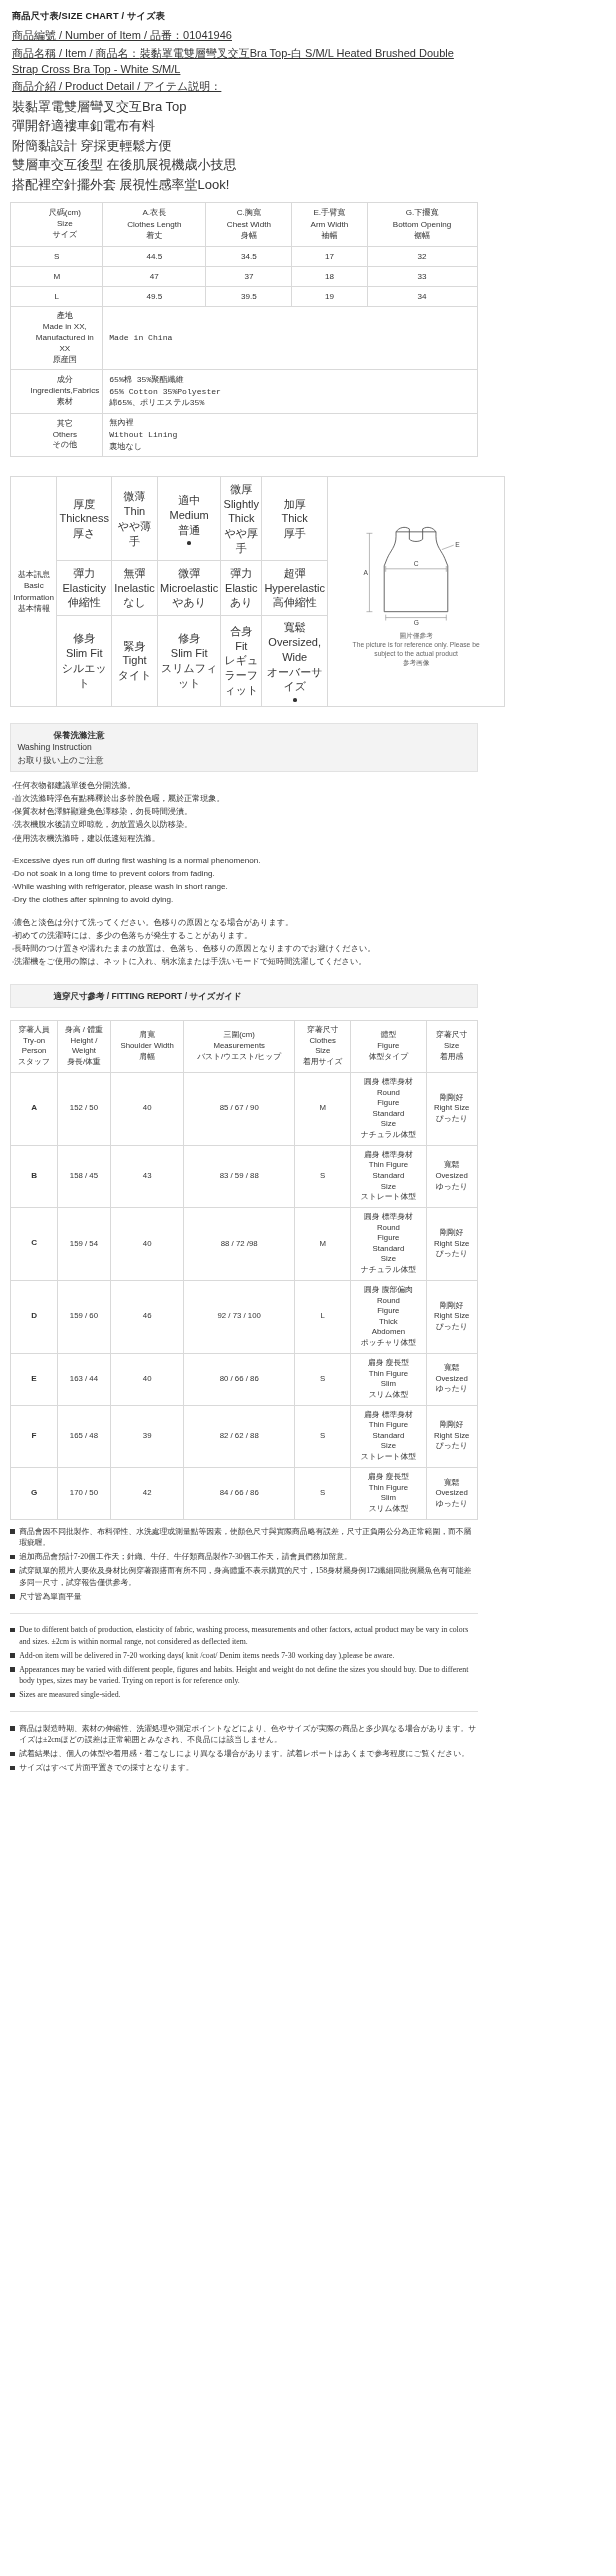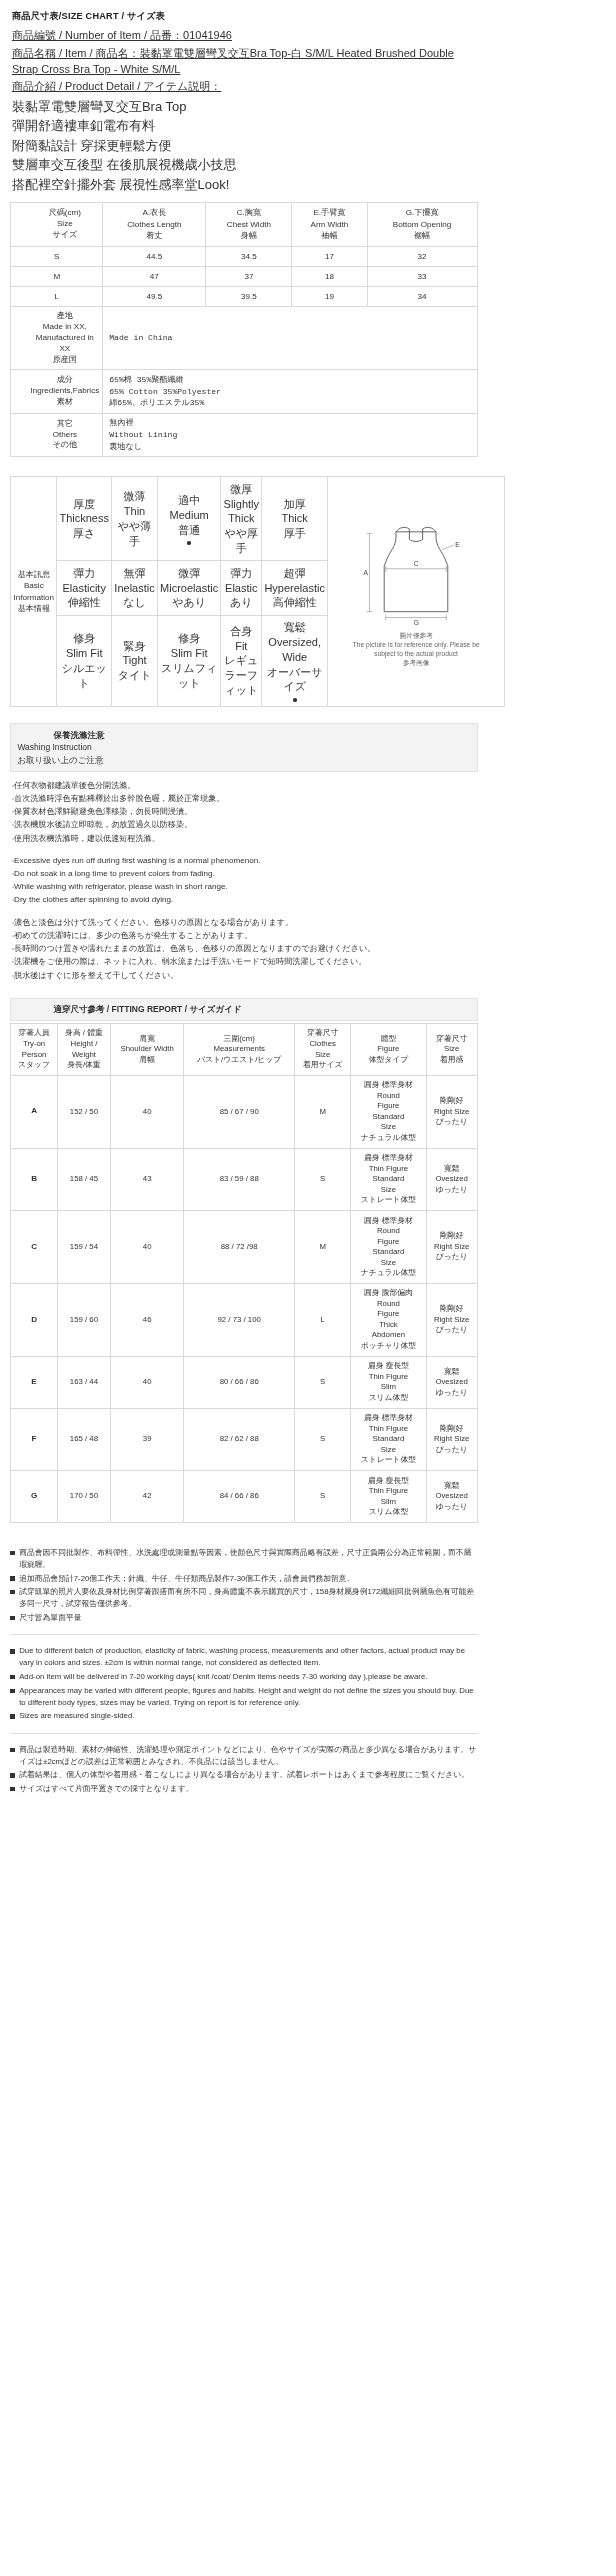--- a/index.html
+++ b/index.html
@@ -75,21 +75,21 @@
     text-align:center;
     vertical-align: middle;
     font-size: 7.8px;
     color:#333;
     line-height: 1.35;
   }
   .fit-table th { font-weight:normal; font-size:7.8px; }
   .fit-table td.person { font-weight:bold; font-size:8.1px; }
 
   
-  .notes { margin-top: 24px; }
+  .notes { margin-top: 6px; font-family: Liberation Serif, serif; }
   .note-group { margin-bottom: 10.4px; }
   .note-row { display:flex; align-items:flex-start; font-size:7.8px; color:#333; margin: 2.2px 0; line-height:1.5; }
   .note-row .sq {
     flex: 0 0 auto;
     width: 4.4px; height: 4.4px; background:#333; margin: 3.7px 4.4px 0 0;
   }
   .note-row .txt { flex: 1 1 auto; }
   hr.sep { border:0; border-top:0.7px solid #e0e0e0; margin: 10.4px 0; }
 
   
@@ -349,28 +349,27 @@
     <div class="gap"></div>
     <div class="en">‧Excessive dyes run off during first washing is a normal phenomenon.</div>
     <div class="en">‧Do not soak in a long time to prevent colors from fading.</div>
     <div class="en">‧While washing with refrigerator, please wash in short range.</div>
     <div class="en">‧Dry the clothes after spinning to avoid dying.</div>
     <div class="gap"></div>
     <div>‧濃色と淡色は分けて洗ってください。色移りの原因となる場合があります。</div>
     <div>‧初めての洗濯時には、多少の色落ちが発生することがあります。</div>
     <div>‧長時間のつけ置きや濡れたままの放置は、色落ち、色移りの原因となりますのでお避けください。</div>
     <div>‧洗濯機をご使用の際は、ネットに入れ、弱水流または手洗いモードで短時間洗濯してください。</div>
-    <div>‧脱水後はすぐに形を整えて干してください。</div>
   </div>
 
   <div class="sec-head">
     <div class="l1">適穿尺寸參考 / FITTING REPORT / サイズガイド</div>
   </div>
 
-  <table class="fit-table" style="margin-top:2px">
+  <table class="fit-table" style="margin-top:12px">
     <tbody>
         <tr>
       <th>
         <div>穿著人員</div>
         <div>Try-on</div>
         <div>Person</div>
         <div>スタッフ</div>
       </th>
       <th>
         <div>身高 / 體重</div>

